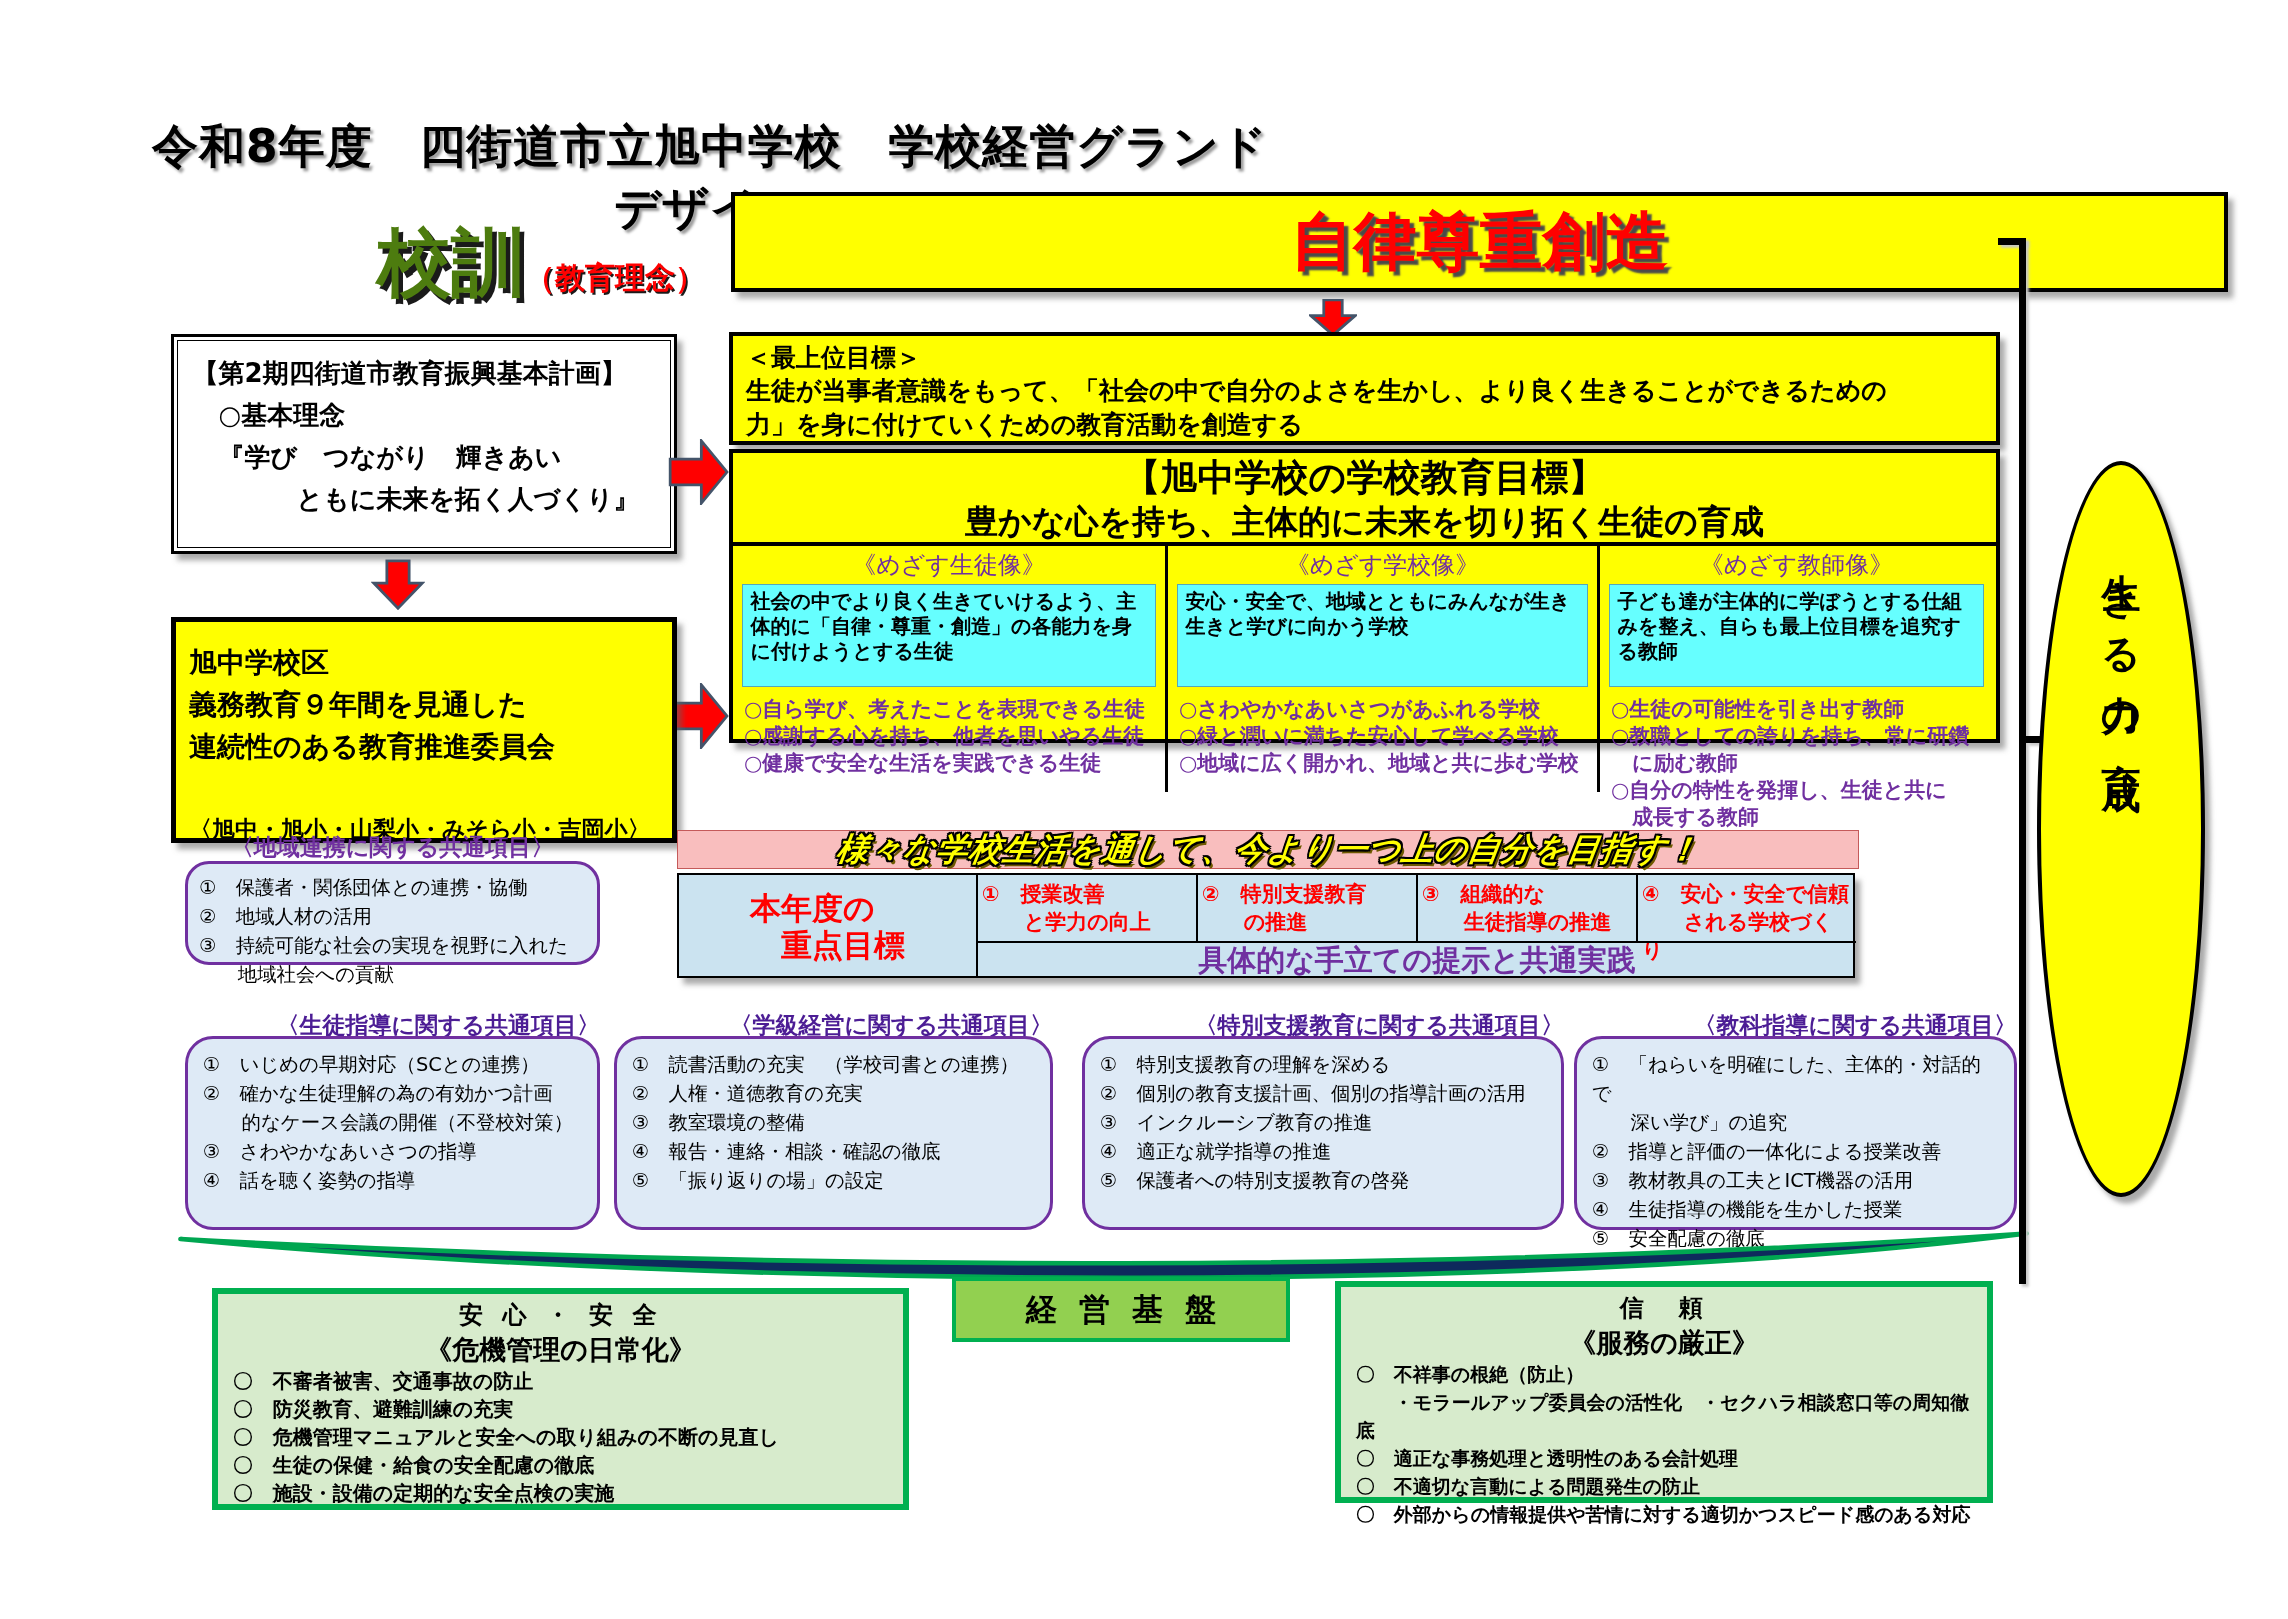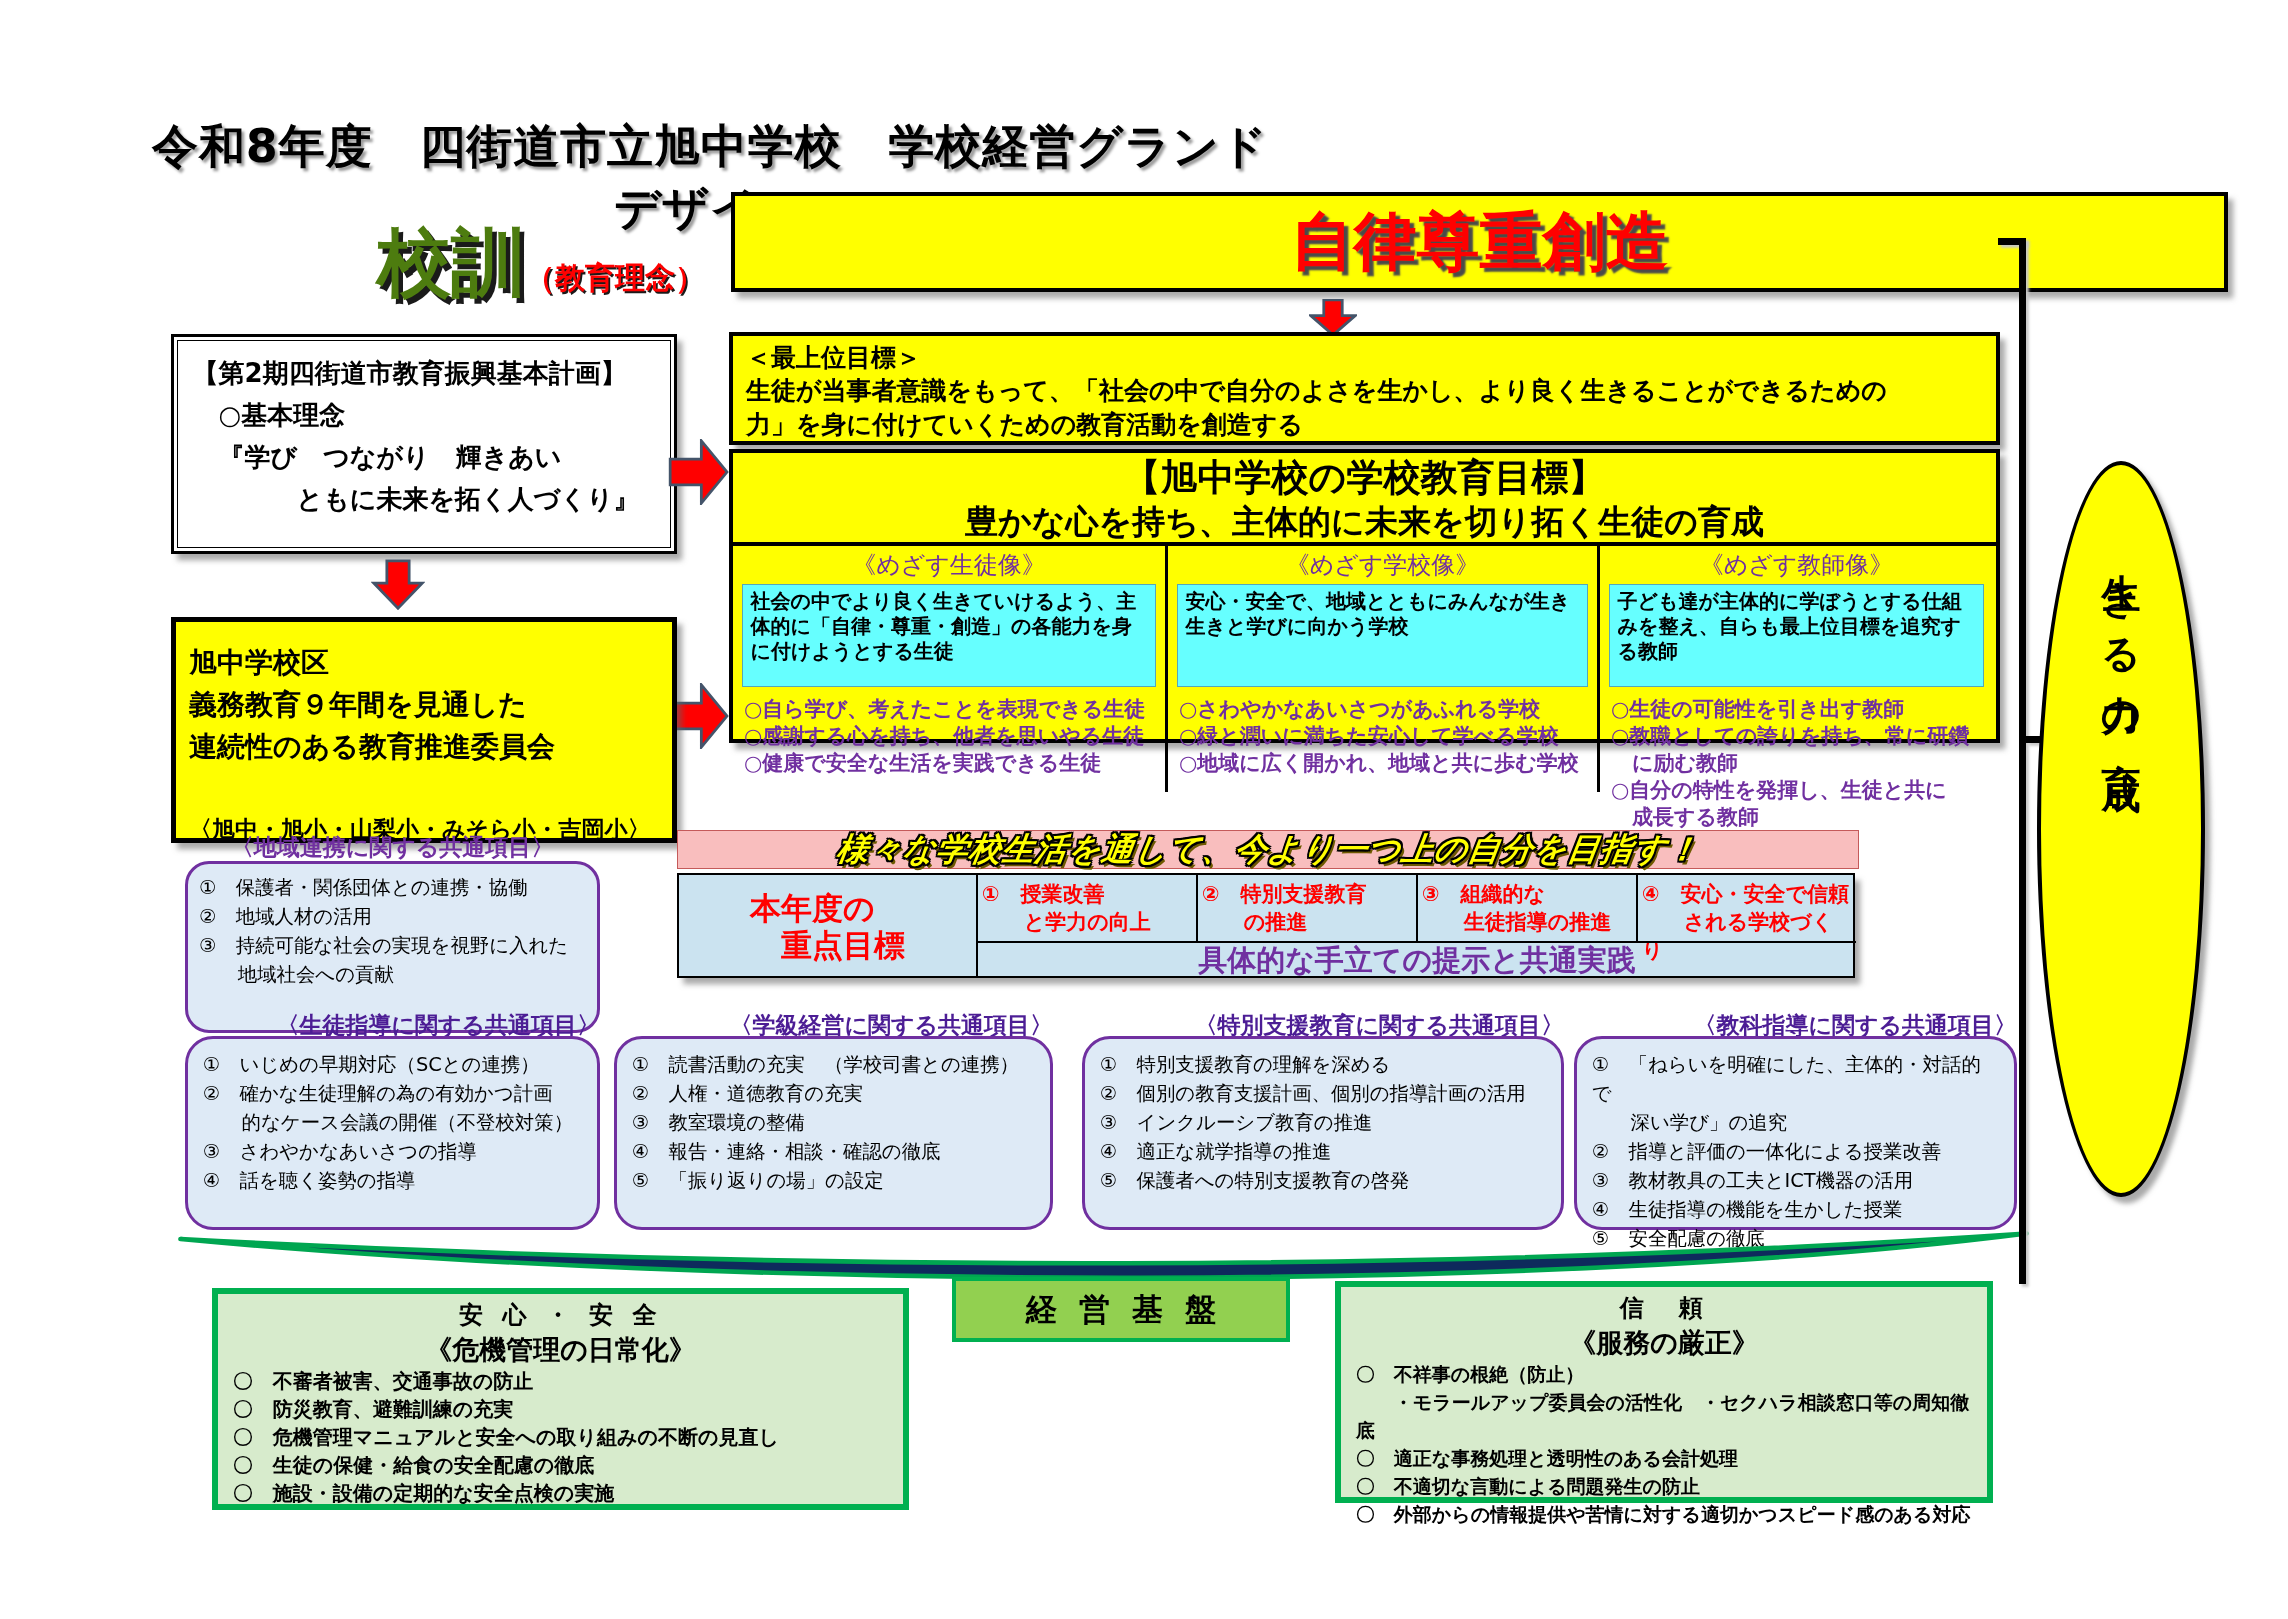--- a/index.html
+++ b/index.html
@@ -72,21 +72,21 @@
     color:#7030a0; font-size:29px; font-weight:bold; }
 
   
   .cmn-header { position:absolute; top:1010px; text-align:right; color:#4c1d95;
     font-size:23px; font-weight:bold; }
   .cmn-box { position:absolute; top:1036px; height:194px; background:#deeaf6;
     border:3.7px solid #7030a0; border-radius:28px; padding:11px 14.8px 7.4px; }
   .cmn-item { font-size:19.4px; font-weight:500; line-height:29px; }
   .region-header { left:185px; top:832px; width:415px; position:absolute; text-align:center;
     color:#7030a0; font-size:23px; font-weight:bold; }
-  .region-box { left:185px; top:861px; width:415px; height:172px; background:#deeaf6;
+  .region-box { left:185px; top:861px; width:415px; height:104px; background:#deeaf6;
     border:3.7px solid #7030a0; border-radius:24px; padding:9.2px 11px; position:absolute; }
   .b1 { left:185px; width:415px; } .b2 { left:614px; width:439px; }
   .b3 { left:1082px; width:482px; } .b4 { left:1574px; width:443px; }
 
   
   .mgmt-label { left:952px; top:1277px; width:338px; height:65px; background:#92d050;
     border:4.6px solid #00b050; display:flex; align-items:center; justify-content:center;
     font-size:31px; font-weight:bold; letter-spacing:22px; text-indent:22px; }
   .green-box { position:absolute; background:#d7ebcc; border:6.5px solid #00b050; padding:4.6px 14.8px; }
   .safety-box { left:212px; top:1288px; width:697px; height:222px; }

